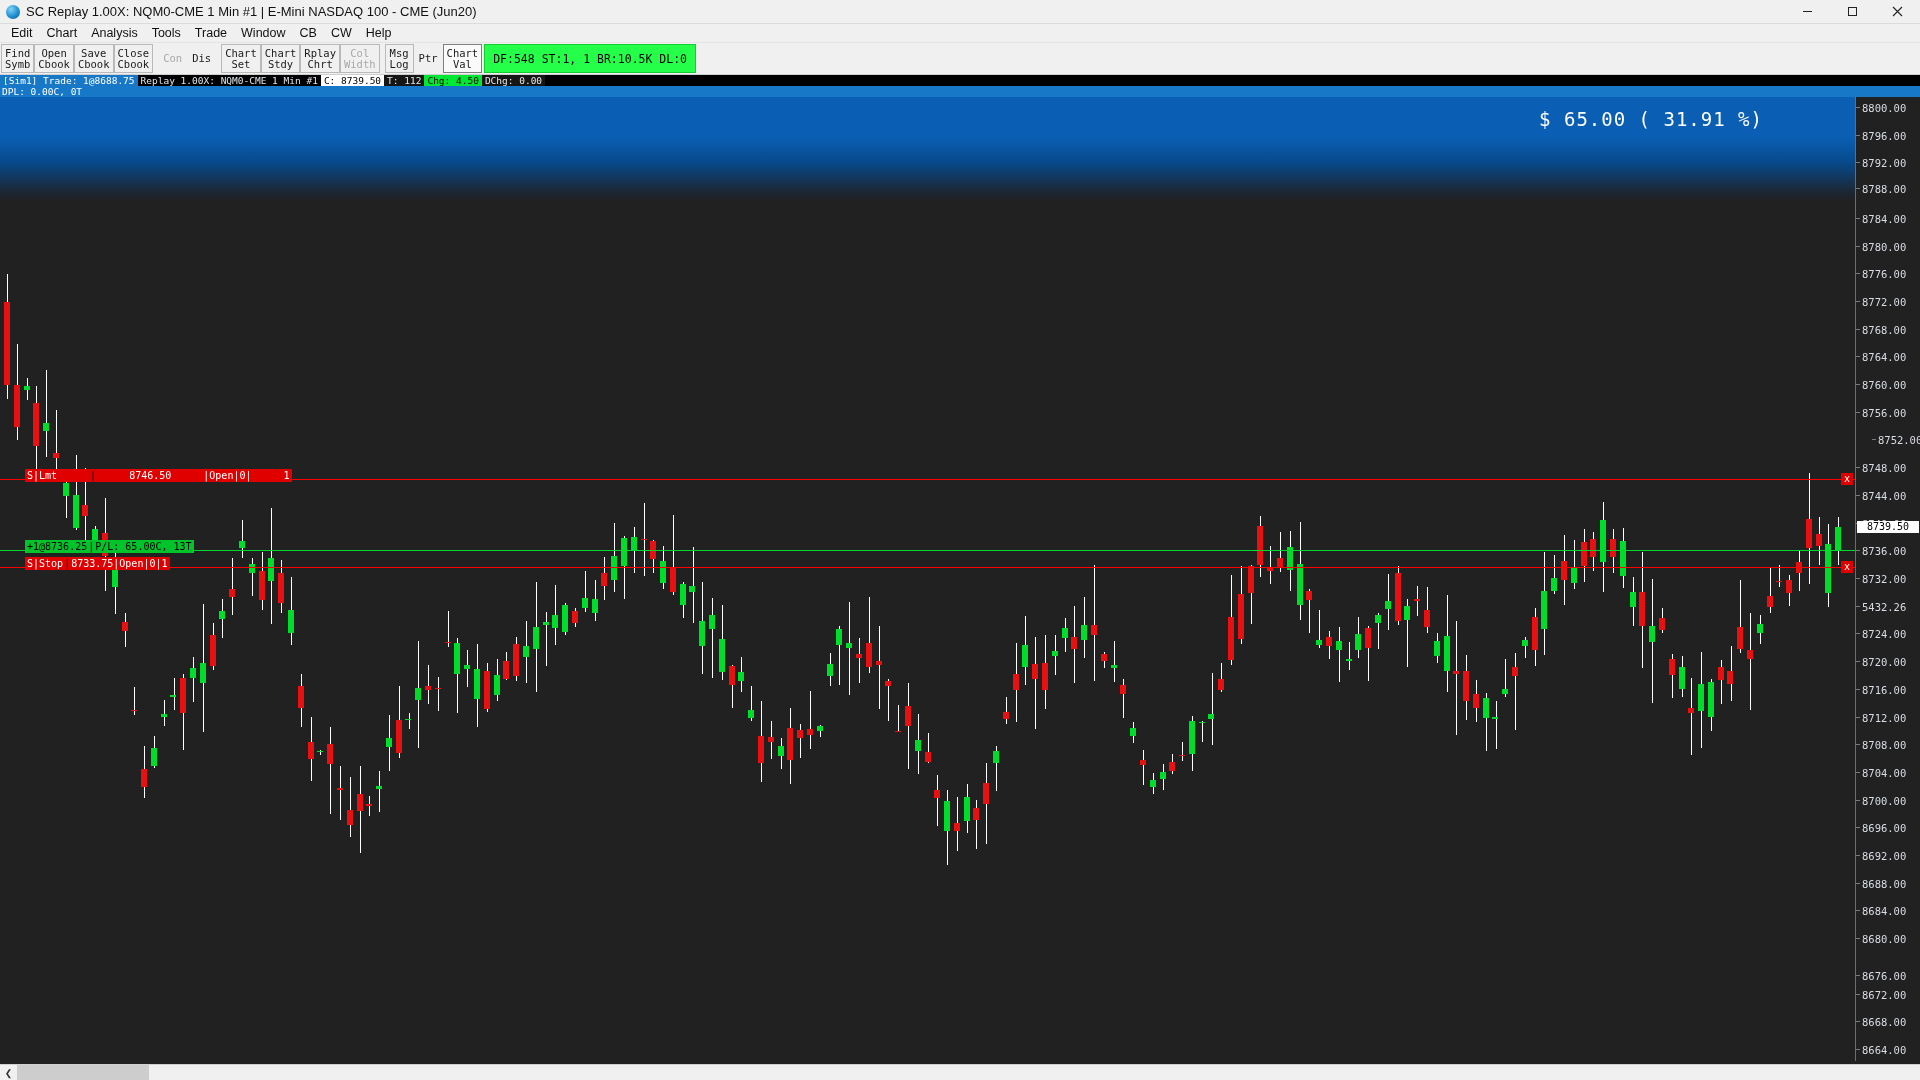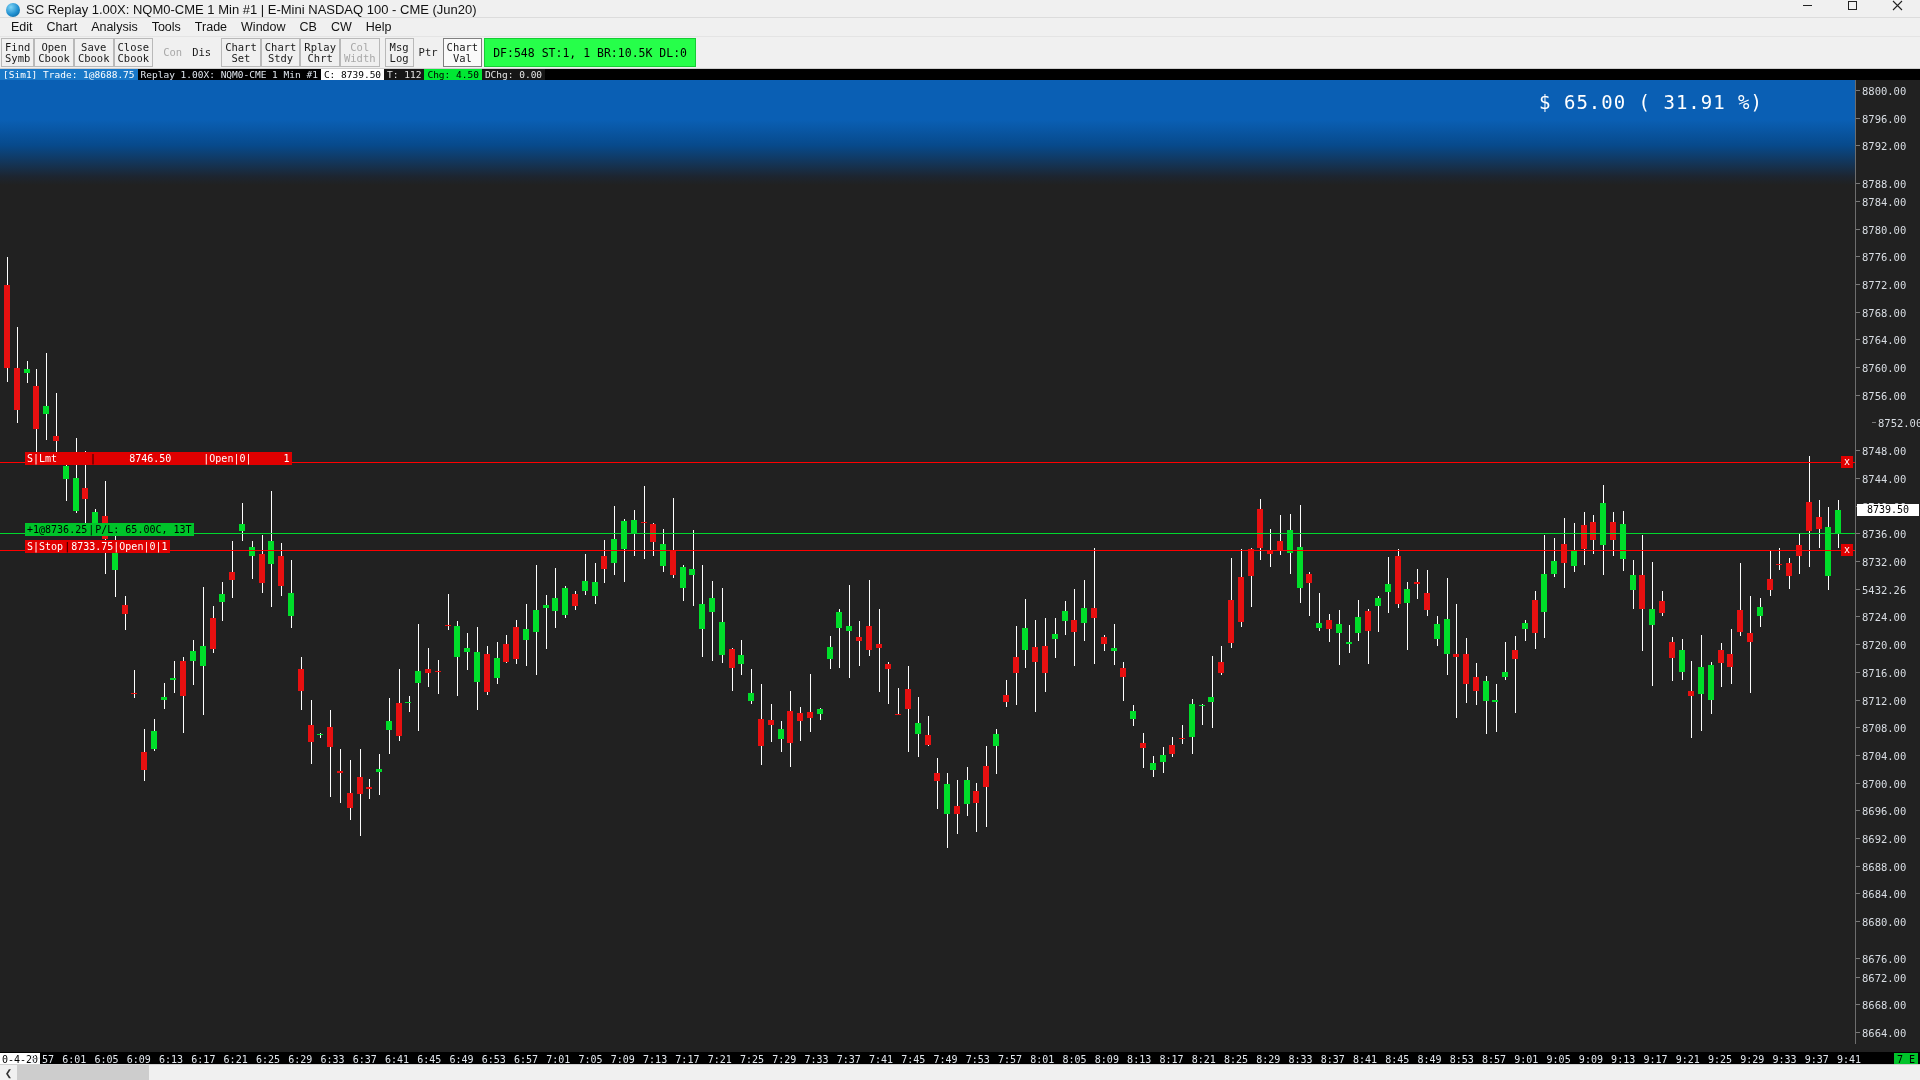--- a/index.html
+++ b/index.html
@@ -6,21 +6,21 @@
   html, body {
     width: 1920px; height: 1080px;
     background: #1e1e1e;
     font-family: "DejaVu Sans Mono", monospace;
     overflow: hidden;
   }
   #app { position: relative; width: 1920px; height: 1080px; }
 
   
   .titlebar {
-    height: 18px; background: #f0f0f0; display: flex; align-items: flex-end;
+    height: 24px; background: #f0f0f0; display: flex; align-items: center;
     border-bottom: 1px solid #dcdcdc;
   }
   .tb-icon {
     width: 14px; height: 14px; margin: 0 6px 0 6px; border-radius: 50%;
     background: radial-gradient(circle at 35% 30%, #7fd4f5 0%, #1f8fd0 55%, #0b5a8a 100%);
     flex: none;
   }
   .tb-title {
     font-family: "Liberation Sans", sans-serif; font-size: 13px; color: #111;
     white-space: nowrap;
@@ -274,20 +274,21 @@
 
   <div class="infobar">
     <div class="seg seg-blue">[Sim1]    Trade: 1@8688.75</div>
     <div class="seg seg-black">Replay 1.00X: NQM0-CME   1 Min    #1</div>
     <div class="seg seg-white">C: 8739.50</div>
     <div class="seg seg-dark">T: 112</div>
     <div class="seg seg-green">Chg: 4.50</div>
     <div class="seg seg-dark">DChg: 0.00</div>
   </div>
 
+  <div class="dplbar">DPL: 0.00C, 0T</div>
 
   <div class="chartwrap">
     <div class="chart-canvas">
       <div class="topgrad"></div>
       <div class="pl-display">$  65.00 (  31.91 %)</div>
       <div class="candle-layer" id="candles">
           <div class="wick down" style="left: 7px; top: 177.287px; height: 124.655px; background: rgb(255, 255, 255);"></div>
           <div class="body down" style="left: 4px; width: 6px; top: 204.989px; height: 83.1034px;"></div>
           <div class="wick down" style="left: 17px; top: 246.54px; height: 96.954px; background: rgb(255, 255, 255);"></div>
           <div class="body down" style="left: 14px; width: 6px; top: 288.092px; height: 41.5517px;"></div>
@@ -689,21 +690,21 @@
           </div>
           <div class="axis-x-marker" style="left: 1841px; top: 376px;">x</div>
           <div class="axis-x-marker" style="left: 1841px; top: 464px;">x</div>
         </div>
     </div>
 
     <div class="price-axis" id="priceaxis">
         <div class="price-tick" style="top: 6.08046px;">8800.00</div>
         <div class="price-tick" style="top: 33.7816px;">8796.00</div>
         <div class="price-tick" style="top: 61.4828px;">8792.00</div>
-        <div class="price-tick" style="top: 87px; margin-top: 12px;">8788.00</div>
+        <div class="price-tick" style="top: 87px;">8788.00</div>
         <div class="price-tick" style="top: 116.885px;">8784.00</div>
         <div class="price-tick" style="top: 144.586px;">8780.00</div>
         <div class="price-tick" style="top: 172.287px;">8776.00</div>
         <div class="price-tick" style="top: 199.989px;">8772.00</div>
         <div class="price-tick" style="top: 227.69px;">8768.00</div>
         <div class="price-tick" style="top: 255.391px;">8764.00</div>
         <div class="price-tick" style="top: 283.092px;">8760.00</div>
         <div class="price-tick" style="top: 310.793px;">8756.00</div>
         <div class="price-tick" style="top: 338.494px; margin-left: 16px;">8752.00</div>
         <div class="price-tick" style="top: 366.195px;">8748.00</div>

